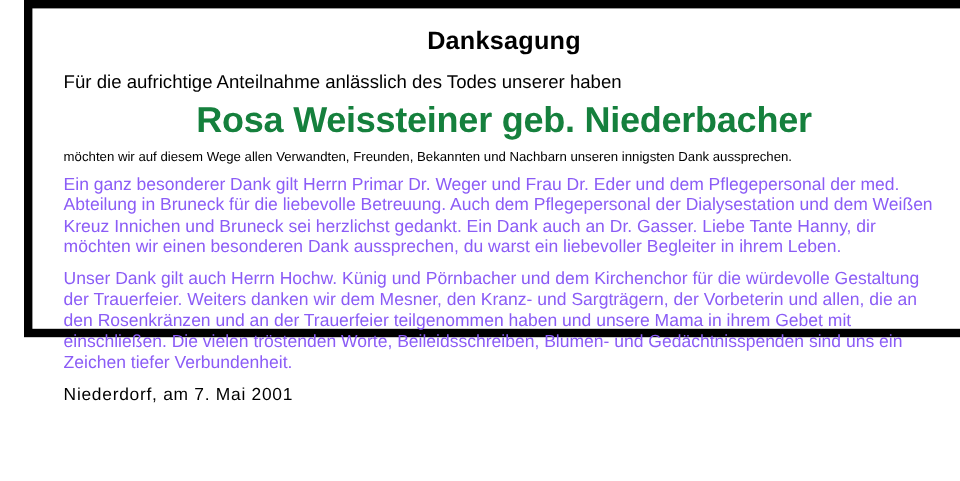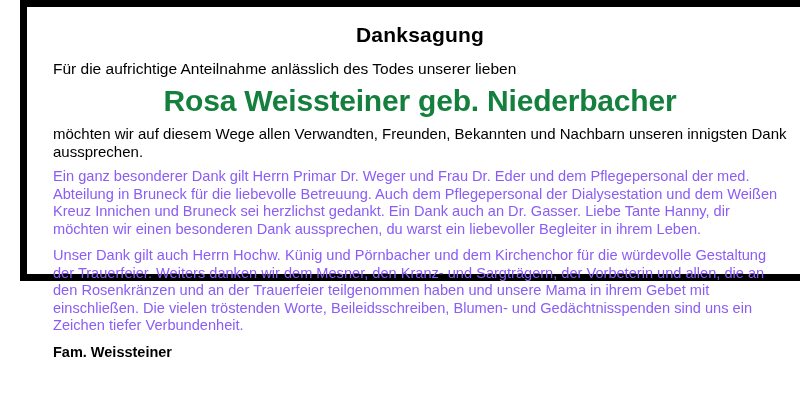--- a/index.html
+++ b/index.html
@@ -41,21 +41,21 @@
   .name {
     font-weight: bold;
     font-size: 30px;
     color: #15803d;
     text-align: center;
     margin: 2px 0 7px 0;
     letter-spacing: -0.2px;
     white-space: nowrap;
   }
   .para {
-    font-size: 15px;
+    font-size: 11px;
     color: #000;
     line-height: 1.18;
     margin: 0 0 9px 0;
     text-align: left;
   }
   .para.tight {
     margin-bottom: 8px;
   }
   .block {
     font-size: 14.6px;
@@ -82,27 +82,27 @@
     padding-bottom: 1px;
   }
 </style>
 </head>
 <body>
 
 <div class="notice">
 
   <div class="title">Danksagung</div>
 
-  <div class="lead">Für die aufrichtige Anteilnahme anlässlich des Todes unserer lieben</div>
+  <div class="lead">Für die aufrichtige Anteilnahme anlässlich des Todes unserer haben</div>
 
   <div class="name">Rosa Weissteiner geb. Niederbacher</div>
 
   <div class="para tight">möchten wir auf diesem Wege allen Verwandten, Freunden, Bekannten und Nachbarn unseren innigsten Dank aussprechen.</div>
 
   <div class="block">Ein ganz besonderer Dank gilt Herrn Primar Dr. Weger und Frau Dr. Eder und dem Pflegepersonal der med. Abteilung in Bruneck für die liebevolle Betreuung. Auch dem Pflegepersonal der Dialysestation und dem Weißen Kreuz Innichen und Bruneck sei herzlichst gedankt. Ein Dank auch an Dr. Gasser. Liebe Tante Hanny, dir möchten wir einen besonderen Dank aussprechen, du warst ein liebevoller Begleiter in ihrem Leben.</div>
 
   <div class="block">Unser Dank gilt auch Herrn Hochw. Künig und Pörnbacher und dem Kirchenchor für die würdevolle Gestaltung der Trauerfeier. Weiters danken wir dem Mesner, den Kranz- und Sargträgern, der Vorbeterin und allen, die an den Rosenkränzen und an der Trauerfeier teilgenommen haben und unsere Mama in ihrem Gebet mit einschließen. Die vielen tröstenden Worte, Beileidsschreiben, Blumen- und Gedächtnisspenden sind uns ein Zeichen tiefer Verbundenheit.</div>
 
   <div class="footer">
-    <div class="signature">Fam. Weissteiner</div>
+    <div class="place">Niederdorf, am 7. Mai 2001</div>
   </div>
 
 </div>
 
 </body></html>

